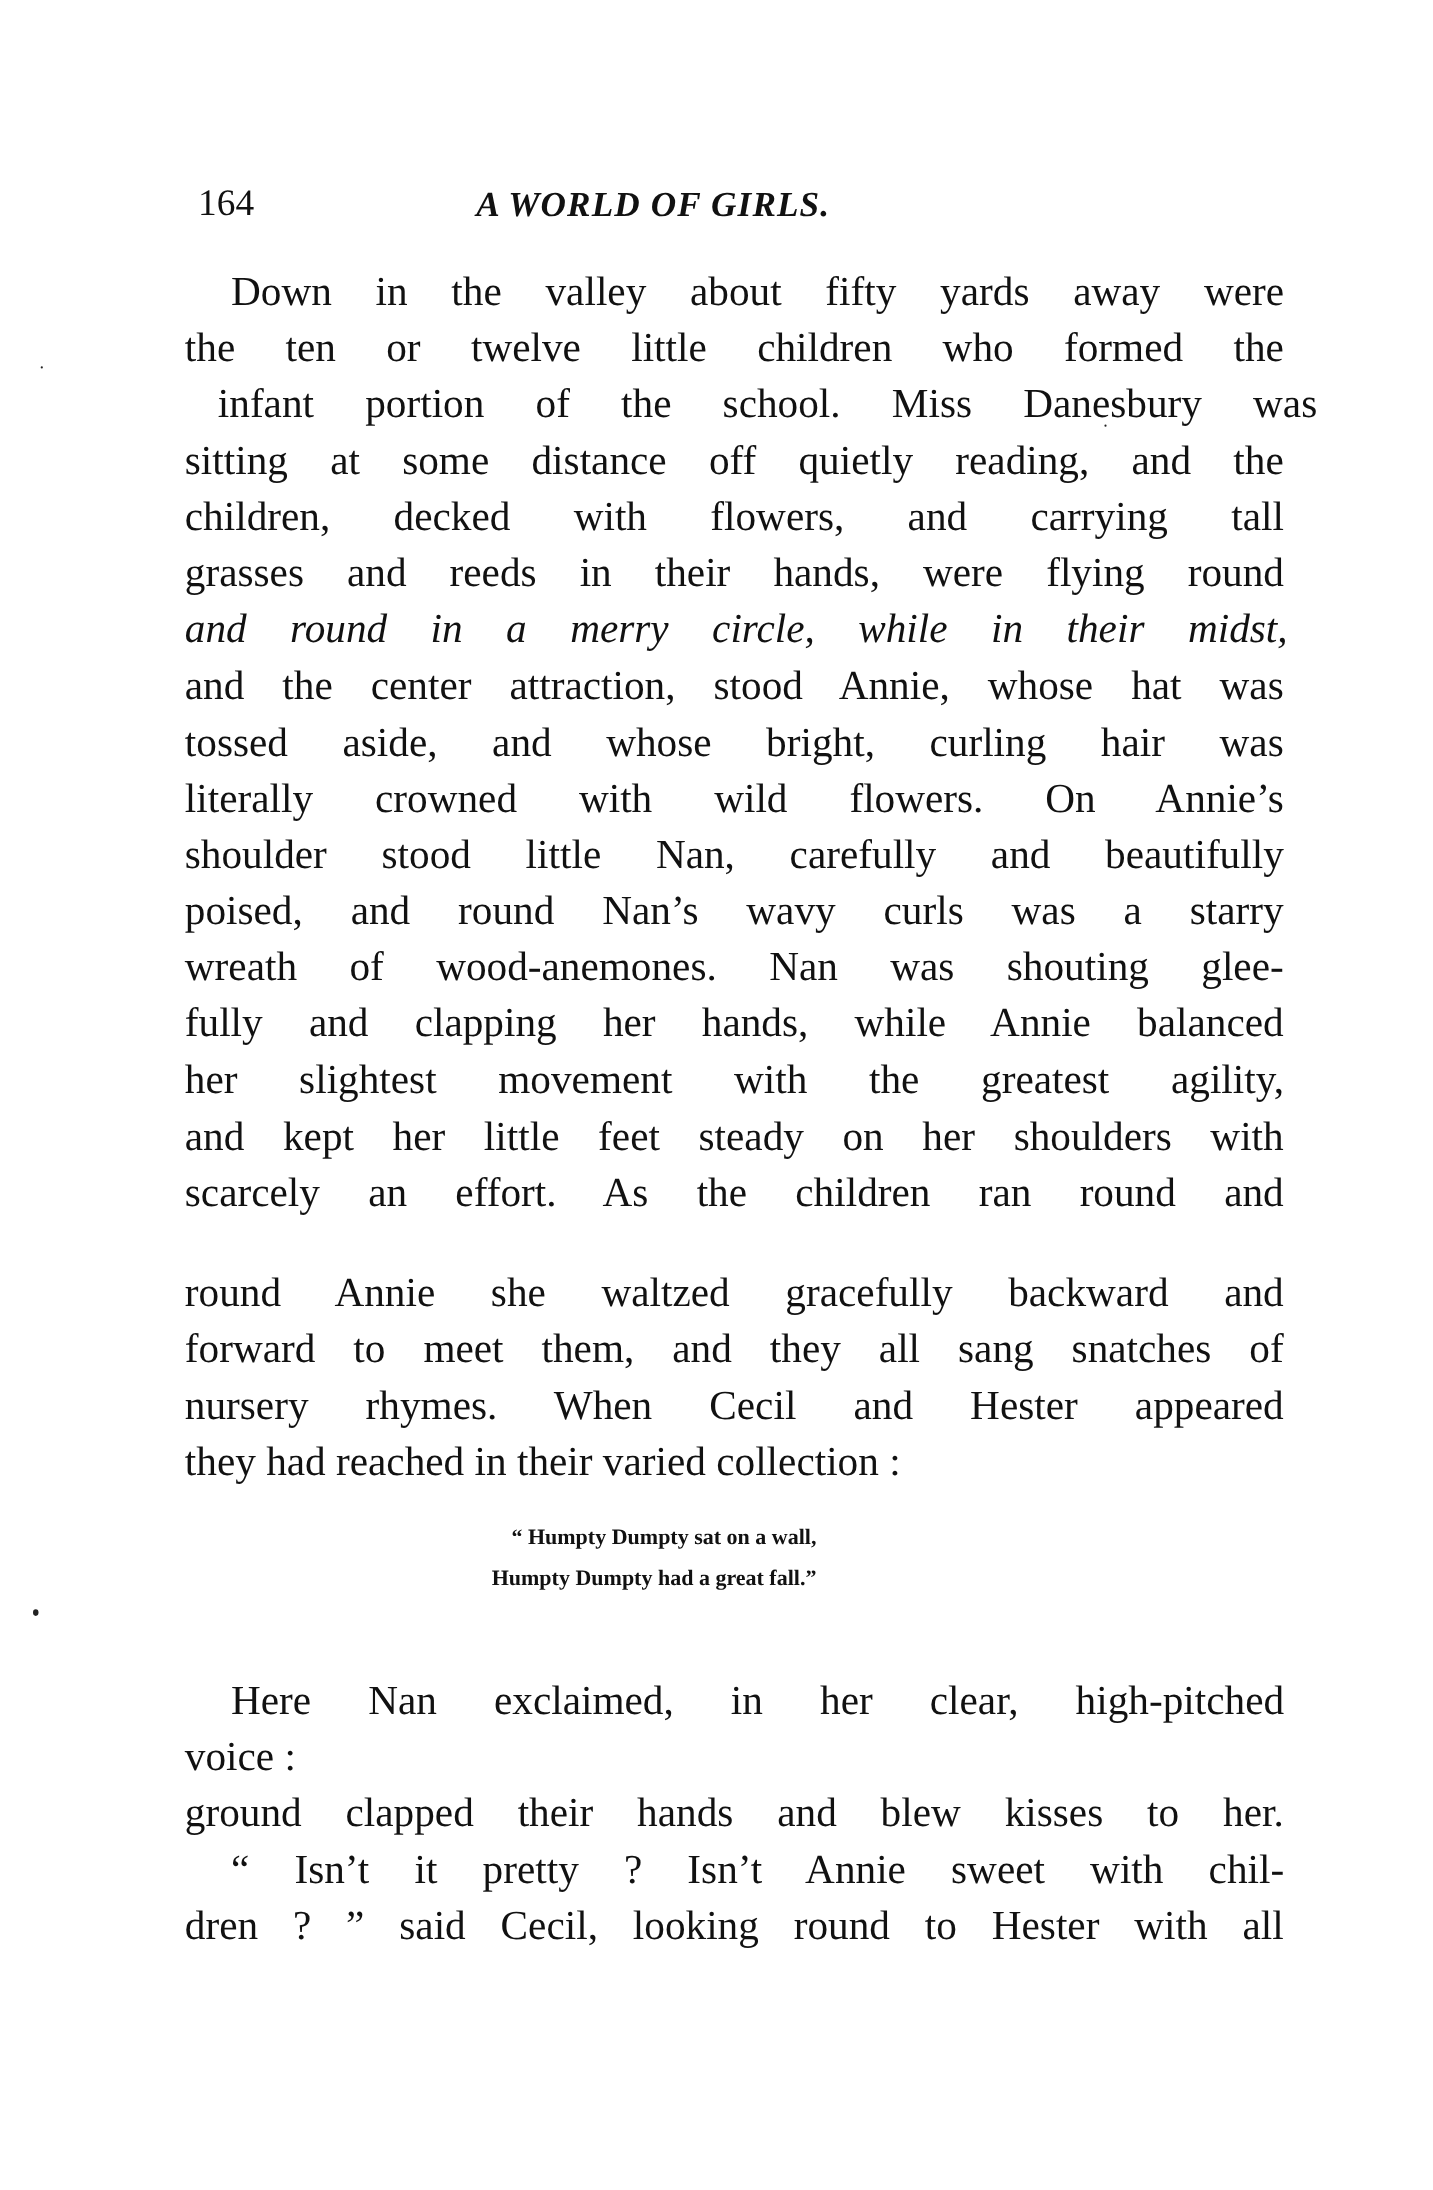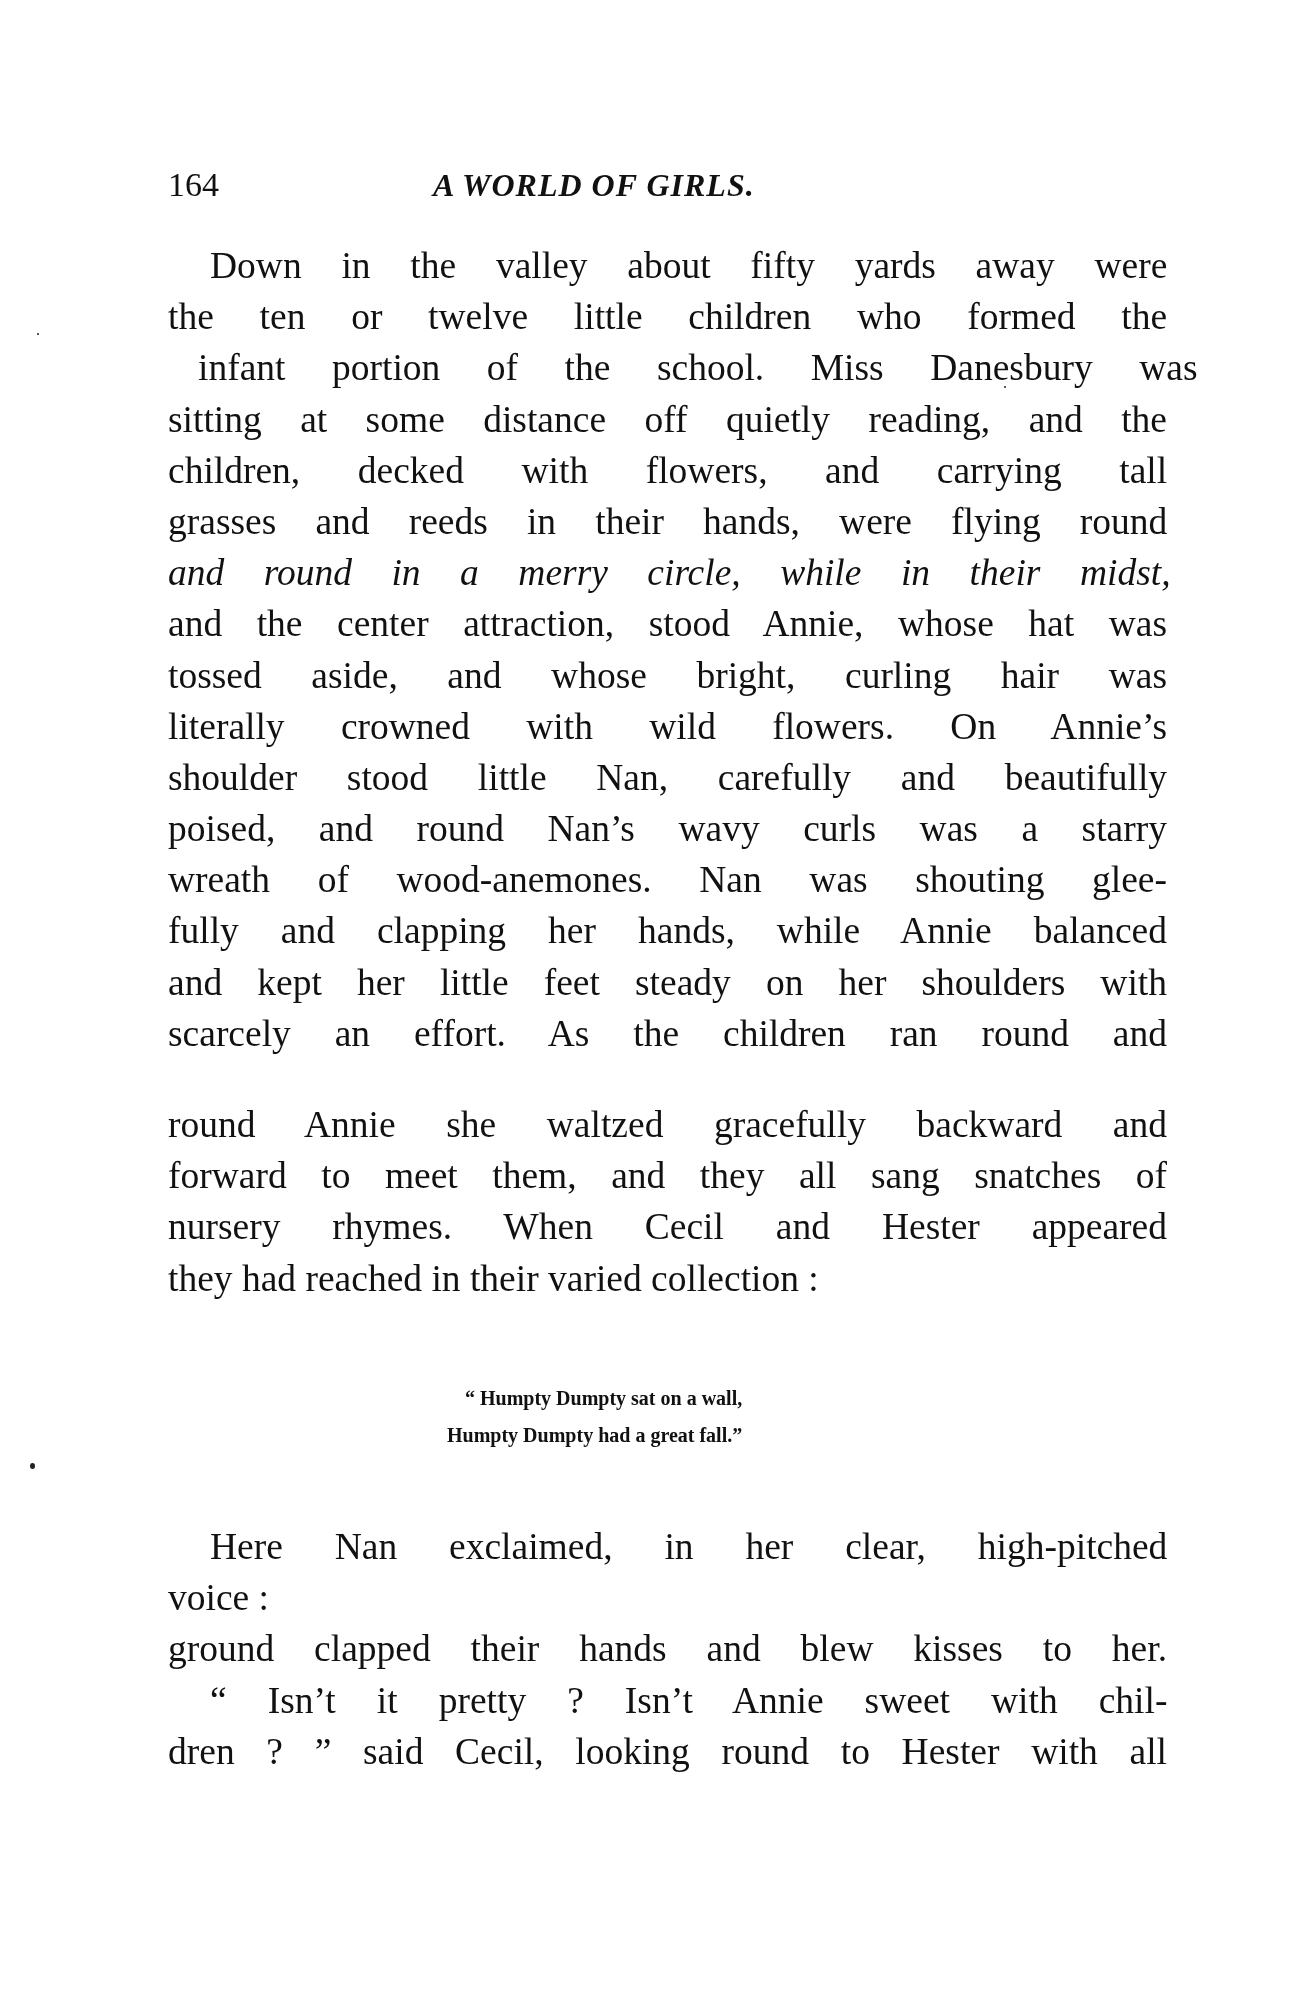--- a/index.html
+++ b/index.html
@@ -1,18 +1,18 @@
 <!DOCTYPE html>
 <html><head>
 <meta charset="utf-8">
 <style>
   html, body { margin: 0; padding: 0; background: #ffffff; }
   body { width: 1303px; height: 1991px; position: relative; overflow: hidden; color: #111; font-family: "Liberation Serif", "DejaVu Serif", serif; }
   .header { position: absolute; top: 160px; left: 168px; width: 1000px; height: 50px; }
-  .page-num { position: absolute; left: 0; top: 0; font-size: 34px; line-height: 50px; }
+  .page-num { position: absolute; left: 12px; top: 0; font-size: 34px; line-height: 50px; }
   .running-title { position: absolute; left: 265px; top: 0; font-size: 32px; line-height: 50px; font-style: italic; font-weight: bold; letter-spacing: 1px; }
   .body-text { position: absolute; left: 168px; width: 999px; font-size: 37.5px; line-height: 51.2px; text-align: justify; }
   .line { display: block; white-space: nowrap; text-align-last: justify; text-align: justify; height: 51.2px; }
   .line.last { text-align-last: left; }
   .line.indent { padding-left: 42px; }
   #para1 { top: 240px; }
   .poem { position: absolute; left: 431px; top: 1380px; font-size: 20px; font-weight: bold; line-height: 37px; text-align: right; }
   .poem .pl { display: block; white-space: nowrap; }
   .poem .pl.second { padding-left: 16px; }
   #para2 { top: 1521px; }
@@ -34,20 +34,21 @@
   <span class="line" style="display: block; word-spacing: 48.1667px;">children, decked with flowers, and carrying tall</span>
   <span class="line" style="display: block; word-spacing: 29.75px;">grasses and reeds in their hands, were flying round</span>
   <span class="line" style="display: block; word-spacing: 30.1111px; font-style: italic;">and round in a merry circle, while in their midst,</span>
   <span class="line" style="display: block; word-spacing: 25.125px;">and the center attraction, stood Annie, whose hat was</span>
   <span class="line" style="display: block; word-spacing: 40.1429px;">tossed aside, and whose bright, curling hair was</span>
   <span class="line" style="display: block; word-spacing: 46.8333px;">literally crowned with wild flowers.  On Annie’s</span>
   <span class="line" style="display: block; word-spacing: 40.3333px;">shoulder stood little Nan, carefully and beautifully</span>
   <span class="line" style="display: block; word-spacing: 34.125px;">poised, and round Nan’s wavy curls was a starry</span>
   <span class="line" style="display: block; word-spacing: 38.1667px;">wreath of wood-anemones.  Nan was shouting glee-</span>
   <span class="line" style="display: block; word-spacing: 32.5714px;">fully and clapping her hands, while Annie balanced</span>
+  <span class="line" style="display: block; word-spacing: 46.6667px;">her slightest movement with the greatest agility,</span>
   <span class="line" style="display: block; word-spacing: 25.6667px;">and kept her little feet steady on her shoulders with</span>
   <span class="line" style="display: block; word-spacing: 34.5px;">scarcely an effort.  As the children ran round and</span>
   <span class="line" style="display: block; word-spacing: 41.1667px; margin-top: 40px;">round Annie she waltzed gracefully backward and</span>
   <span class="line" style="display: block; word-spacing: 25.1111px;">forward to meet them, and they all sang snatches of</span>
   <span class="line" style="display: block; word-spacing: 42.5px;">nursery rhymes.  When Cecil and Hester appeared</span>
   <span class="line last">they had reached in their varied collection :</span>
 </div>
 
 <div class="poem">
   <span class="pl">“ Humpty Dumpty sat on a wall,</span>

